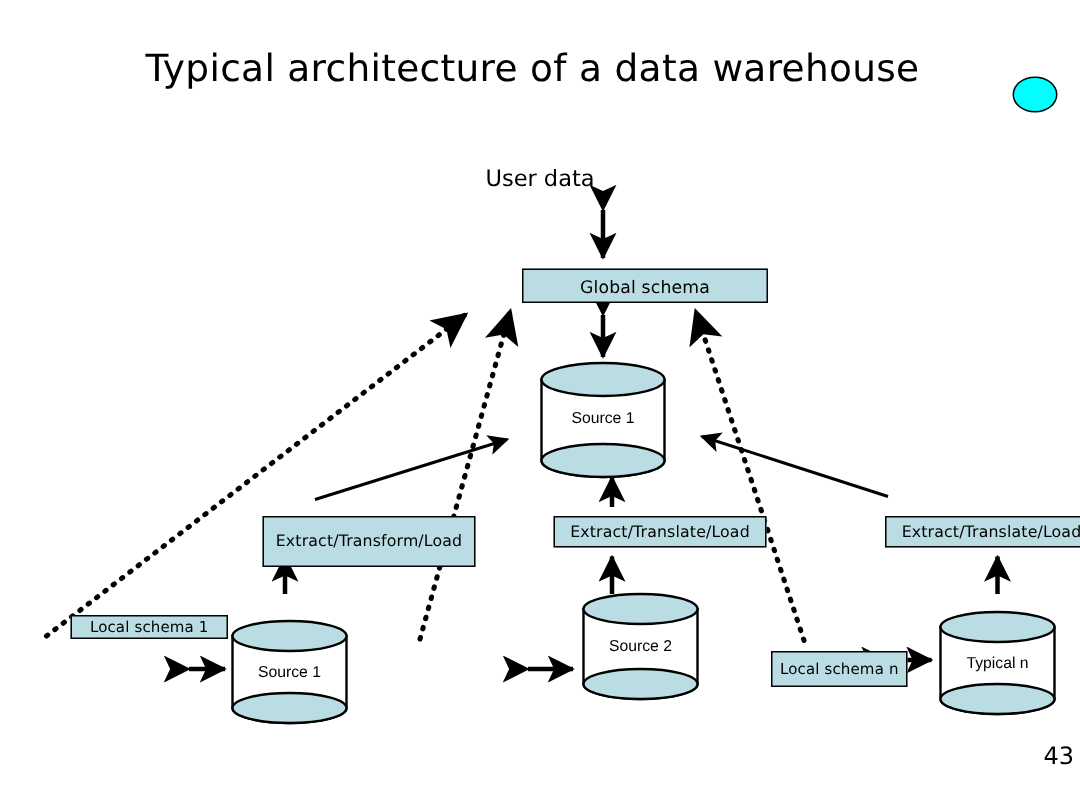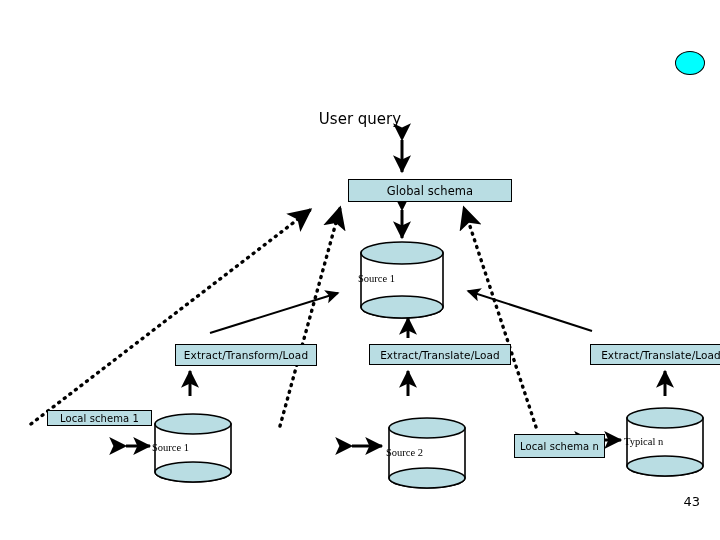--- a/index.html
+++ b/index.html
@@ -63,21 +63,22 @@
     width: 720px;
     text-align: center;
     font-size: 15px;
   }
 
   .page-num {
     left: 0;
     top: 494px;
     width: 700px;
     text-align: right;
-    font-size: 13px;
+    font-size: 16px;
+    padding-left: 16px;
   }
 
   .box {
     position: absolute;
     background: #b9dde3;
     border: 1px solid #000000;
     box-sizing: border-box;
     color: #000000;
     font-family: "DejaVu Sans", sans-serif;
     font-size: 10.5px;
@@ -90,47 +91,49 @@
   }
 
   .box.global {
     left: 316px;
     top: 179px;
     width: 164px;
     height: 23px;
     font-size: 11.5px;
   }
 
-  .box.etl1 { left: 143px; top: 344px; width: 142px; height: 22px; }
+  .box.etl1 { left: 143px; top: 344px; width: 142px; height: 34px; }
   .box.etl2 { left: 337px; top: 344px; width: 142px; height: 21px; }
   .box.etl3 { left: 558px; top: 344px; width: 142px; height: 21px; }
 
   .box.ls1 { left: 15px;  top: 410px; width: 105px; height: 16px; font-size: 10px; }
   .box.ls2 { left: 243px; top: 434px; width: 103px; height: 24px; font-size: 11.5px; }
   .box.lsn { left: 482px; top: 434px; width: 91px; height: 24px; font-size: 10px; }
 
   .cyl {
     position: absolute;
   }
   .cyl svg { display: block; }
   .cyl-label {
     position: absolute;
     left: 0;
     width: 100%;
-    font-family: Liberation Serif, serif;
+    text-align: center;
+    font-family: Liberation Sans, sans-serif;
     font-size: 10.5px;
     color: #000000;
     white-space: nowrap;
   }
 </style>
 </head>
 <body>
 
 <div id="slide">
 
+  <div class="title">Typical architecture of a data warehouse</div>
 
   <div class="bullet-dot"></div>
 
   <svg class="layer" viewBox="0 0 720 540" xmlns="http://www.w3.org/2000/svg">
     <defs>
       <marker id="ah" markerWidth="7" markerHeight="7" refX="5.6" refY="3" orient="auto" markerUnits="strokeWidth">
         <path d="M0,0 L6,3 L0,6 L1.4,3 z" fill="#000000"></path>
       </marker>
       <marker id="ahs" markerWidth="8" markerHeight="8" refX="6.2" refY="3.4" orient="auto" markerUnits="strokeWidth">
         <path d="M0,0 L7,3.4 L0,6.8 L1.6,3.4 z" fill="#000000"></path>
@@ -185,21 +188,21 @@
       <line x1="126" y1="446" x2="150" y2="446" stroke="#000000" stroke-width="3" marker-start="url(#ah)" marker-end="url(#ah)"></line>
     </g>
     <g>
       <line x1="352" y1="446" x2="382" y2="446" stroke="#000000" stroke-width="3" marker-start="url(#ah)" marker-end="url(#ah)"></line>
     </g>
     <g>
       <line x1="591" y1="440" x2="621" y2="440" stroke="#000000" stroke-width="3" marker-start="url(#ah)" marker-end="url(#ah)"></line>
     </g>
   </svg>
 
-  <div class="plain-label user-query">User query</div>
+  <div class="plain-label user-query">User data</div>
 
   <div class="box global">Global schema</div>
 
   <div class="cyl" style="left:358px; top:240px; width:88px; height:80px;">
     <svg width="88" height="80" viewBox="0 0 88 80" xmlns="http://www.w3.org/2000/svg">
       <path d="M3,13 L3,67 A41,11 0 0 0 85,67 L85,13 Z" fill="#ffffff" stroke="#000000" stroke-width="1.6"></path>
       <ellipse cx="44" cy="67" rx="41" ry="11" fill="#b9dde3" stroke="#000000" stroke-width="1.6"></ellipse>
       <ellipse cx="44" cy="13" rx="41" ry="11" fill="#b9dde3" stroke="#000000" stroke-width="1.6"></ellipse>
     </svg>
     <div class="cyl-label" style="top:33px;">Source 1</div>
@@ -214,21 +217,21 @@
 
   <div class="cyl" style="left:152px; top:412px; width:82px; height:72px;">
     <svg width="82" height="72" viewBox="0 0 82 72" xmlns="http://www.w3.org/2000/svg">
       <path d="M3,12 L3,60 A38,10 0 0 0 79,60 L79,12 Z" fill="#ffffff" stroke="#000000" stroke-width="1.6"></path>
       <ellipse cx="41" cy="60" rx="38" ry="10" fill="#b9dde3" stroke="#000000" stroke-width="1.6"></ellipse>
       <ellipse cx="41" cy="12" rx="38" ry="10" fill="#b9dde3" stroke="#000000" stroke-width="1.6"></ellipse>
     </svg>
     <div class="cyl-label" style="top:30px;">Source 1</div>
   </div>
 
-  <div class="cyl" style="left:386px; top:416px; width:82px; height:74px;">
+  <div class="cyl" style="left:386px; top:394px; width:82px; height:74px;">
     <svg width="82" height="74" viewBox="0 0 82 74" xmlns="http://www.w3.org/2000/svg">
       <path d="M3,12 L3,62 A38,10 0 0 0 79,62 L79,12 Z" fill="#ffffff" stroke="#000000" stroke-width="1.6"></path>
       <ellipse cx="41" cy="62" rx="38" ry="10" fill="#b9dde3" stroke="#000000" stroke-width="1.6"></ellipse>
       <ellipse cx="41" cy="12" rx="38" ry="10" fill="#b9dde3" stroke="#000000" stroke-width="1.6"></ellipse>
     </svg>
     <div class="cyl-label" style="top:31px;">Source 2</div>
   </div>
 
   <div class="cyl" style="left:624px; top:406px; width:82px; height:72px;">
     <svg width="82" height="72" viewBox="0 0 82 72" xmlns="http://www.w3.org/2000/svg">

